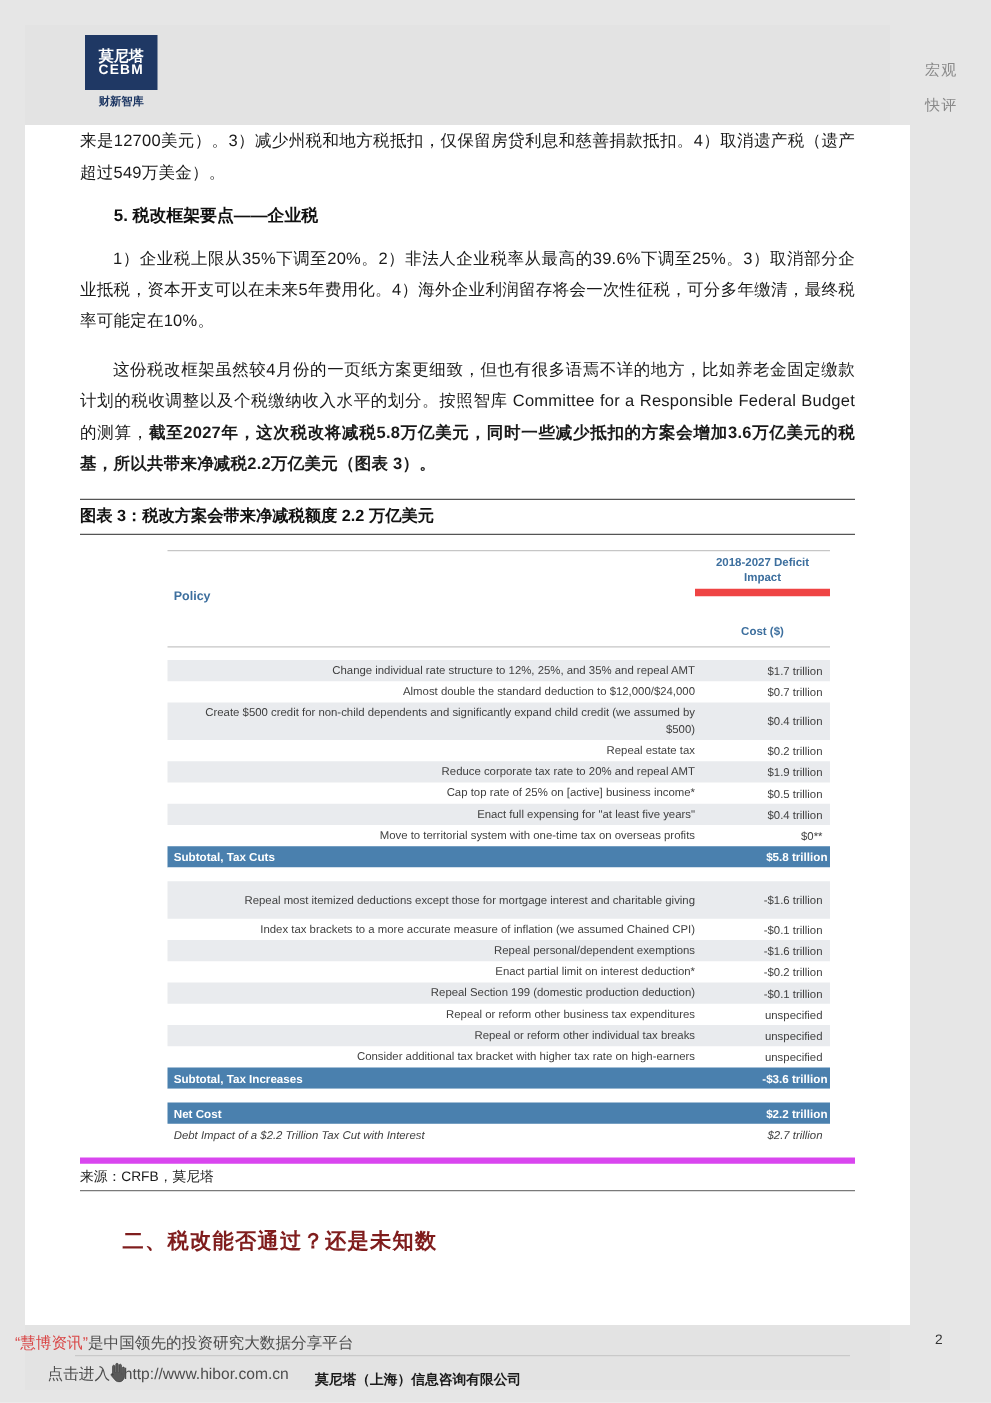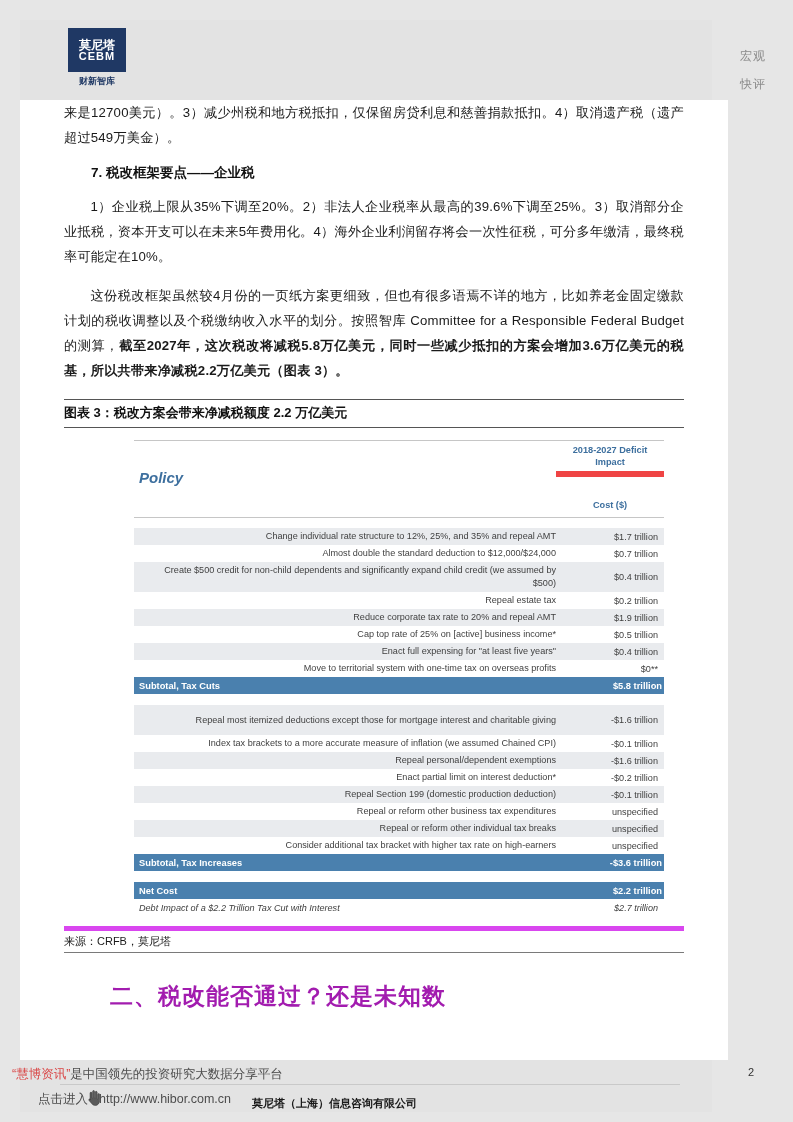--- a/index.html
+++ b/index.html
@@ -106,27 +106,26 @@
     border-collapse: collapse;
     width: 530px;
     margin-left: 70px;
     font-size: 9.1px;
     color: #3f3f3f;
     table-layout: fixed;
   }
   table.crfb td, table.crfb th { padding: 0; }
 
   .hdr-cell-policy {
-    font-size: 15px; font-weight: bold;
+    font-size: 10px; font-weight: bold;
     color: #3d6f9e;
     vertical-align: middle;
     padding-left: 5px !important;
     border-top: 1.2px solid #c6c6c6;
     height: 52px;
-    font-style: italic;
   }
   .hdr-cell-right {
     width: 108px;
     text-align: center;
     vertical-align: top;
     color: #3d6f9e;
     font-weight: bold;
     font-size: 9.2px;
     border-top: 1.2px solid #c6c6c6;
   }
@@ -169,23 +168,23 @@
     border-top: 5px solid #d946ef;
     border-bottom: 1px solid #7a7a7a;
     padding: 3px 0 3px 0;
     font-size: 11px;
     color: #1a1a1a;
   }
 
   
   h2.big {
     margin: 28px 0 0 0;
-    font-size: 23px;
+    font-size: 17px;
     font-weight: bold;
-    color: #a21caf;
+    color: #7f1d1d;
     text-indent: 2em;
     letter-spacing: 1px;
   }
 
   
   .footer-band {
     position: absolute; left: 20px; top: 1060px;
     width: 692px; height: 52px;
     background: #e3e3e3;
   }
@@ -244,21 +243,21 @@
       <div class="logo-en">CEBM</div>
     </div>
     <div class="logo-sub">财新智库</div>
   </div>
 
   <div class="sheet">
     <div class="sheet-pad">
 
       <p class="body">来是12700美元）。3）减少州税和地方税抵扣，仅保留房贷利息和慈善捐款抵扣。4）取消遗产税（遗产超过549万美金）。</p>
 
-      <h3 class="sec">7. 税改框架要点——企业税</h3>
+      <h3 class="sec">5. 税改框架要点——企业税</h3>
 
       <p class="body indent">1）企业税上限从35%下调至20%。2）非法人企业税率从最高的39.6%下调至25%。3）取消部分企业抵税，资本开支可以在未来5年费用化。4）海外企业利润留存将会一次性征税，可分多年缴清，最终税率可能定在10%。</p>
 
       <div class="gap"></div>
 
       <p class="body indent"><span>这份税改框架虽然较4月份的一页纸方案更细致，但也有很多语焉不详的地方，比如养老金固定缴款计划的税收调整以及个税缴纳收入水平的划分。按照智库 Committee for a Responsible Federal Budget 的测算，</span><span class="bold">截至2027年，这次税改将减税5.8万亿美元，同时一些减少抵扣的方案会增加3.6万亿美元的税基，所以共带来净减税2.2万亿美元（图表 3）。</span></p>
 
       <div class="fig-cap">图表 3：税改方案会带来净减税额度 2.2 万亿美元</div>
 
       <div class="table-block">

